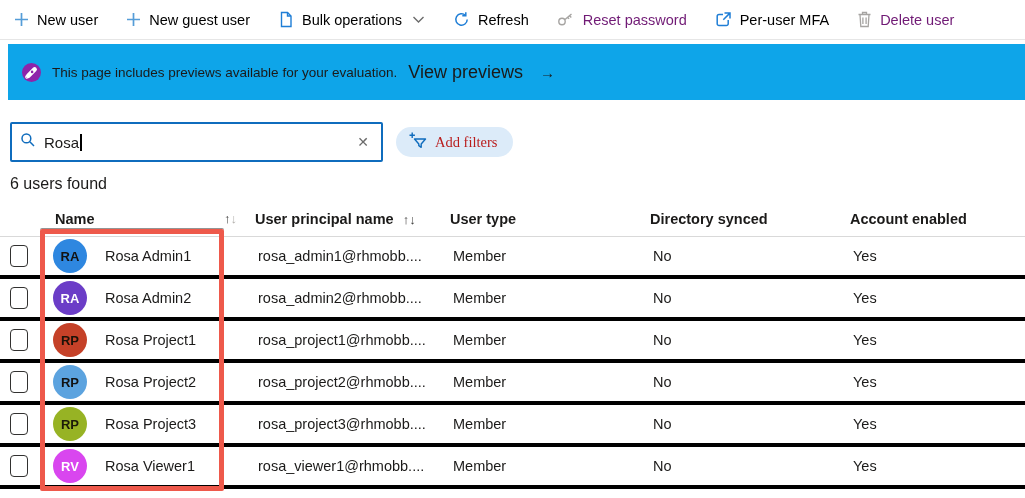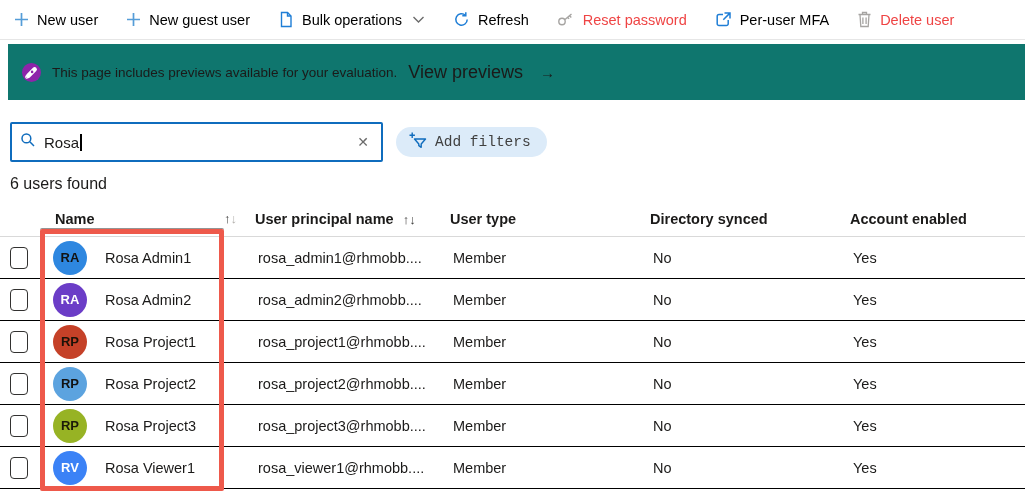--- a/index.html
+++ b/index.html
@@ -4,58 +4,58 @@
 <style>
   * { box-sizing: border-box; margin: 0; padding: 0; }
   html,body { width:1025px; height:498px; background:#fff; overflow:hidden;
     font-family:"Liberation Sans","DejaVu Sans",sans-serif; color:#1b1a19; }
 
   
   .cmdbar { height:40px; display:flex; align-items:center; gap:28px;
     padding:0 14px; border-bottom:1px solid #e6e6e6; }
   .cmd { display:flex; align-items:center; gap:8px; background:none; border:none;
     font-family:inherit; font-size:14.5px; color:#000000; cursor:pointer; white-space:nowrap; }
-  .cmd.disabled { color:#ef4444; cursor:default; }
+  .cmd.disabled { color:#701a75; cursor:default; }
   .cmd svg { display:block; }
   .chev { margin-left:2px; }
 
   
-  .banner { margin:4px 0 0 8px; height:56px; background:#0f766e;
+  .banner { margin:4px 0 0 8px; height:56px; background:#0ea5e9;
     display:flex; align-items:center; padding:0 14px; gap:11px;text-align:center; }
   .banner-icon { width:19px; height:19px; border-radius:50%; background:#8e24aa;
     flex:0 0 auto; }
   .banner-text { font-size:13.5px; color:#1b1a19; }
   .banner-link { font-size:18px; color:#1b1a19; cursor:pointer; }
   .banner-arrow { font-size:15px; margin-left:6px; color:#1b1a19; cursor:pointer; }
 
   
   .search-row { margin:22px 0 0 10px; display:flex; align-items:center; gap:13px; }
   .searchbox { width:373px; height:40px; border:2px solid #0f6cbd; border-radius:2px;
     display:flex; align-items:center; padding:0 8px; background:#fff; }
   .searchbox .stext { flex:0 0 auto; font-size:15px; color:#1b1a19; margin-left:8px; }
   .caret { display:inline-block; width:1.5px; height:17px; background:#000;
     vertical-align:middle; margin-left:1px; }
   .sb-spacer { flex:1; }
   .sb-clear { color:#6b6b6b; font-size:14px; cursor:pointer; padding:0 4px; }
   .filter-pill { height:30px; border:none; border-radius:15px; background:#dcebf9;
     display:flex; align-items:center; gap:7px; padding:0 16px 0 12px;
-    font-family:Liberation Mono, monospace; font-size:14.5px; color:#404040; cursor:pointer; }
+    font-family:Liberation Serif, serif; font-size:14.5px; color:#b91c1c; cursor:pointer; }
 
   .count { margin:13px 0 0 10px; font-size:16px; color:#1b1a19; }
 
   
   .table-wrap { position:relative; margin-top:8px; }
   .thead, .trow { display:grid;
     grid-template-columns:45px 210px 195px 200px 200px 1fr; align-items:center; }
   .thead { height:36px; border-bottom:1px solid #d9d9d9; font-weight:700; font-size:14.5px; }
   .th-name { padding-left:10px; display:flex; align-items:center; }
   .sorts { margin-left:auto; margin-right:18px; font-size:13px; }
   .sorts-inline { margin-left:5px; font-size:13px; font-weight:400; }
   .s-dark { color:#3b3a39; } .s-light { color:#b3b0ad; }
-  .trow { height:42px; border-bottom:1px solid #000000; font-size:14.5px; }
+  .trow { height:42px; border-bottom:4px solid #000000; font-size:14.5px; }
   .cb-cell { padding-left:10px; }
   .checkbox { width:18px; height:22px; border:1.6px solid #323130; border-radius:4px;
     background:#fff; cursor:pointer; }
   .name-cell { display:flex; align-items:center; gap:18px; padding-left:8px; cursor:pointer; }
   .avatar { width:34px; height:34px; border-radius:50%; display:flex; align-items:center;
     justify-content:center; font-size:13px; font-weight:700; flex:0 0 auto; }
   .cell { padding-left:3px; color:#1b1a19; }
   .upn-cell { color:#1b1a19; }
 
   
@@ -254,21 +254,21 @@
     <div class="cell">Member</div>
     <div class="cell">No</div>
     <div class="cell">Yes</div>
   </div>
 
   <div class="trow">
     <div class="cb-cell">
         <div class="checkbox"></div>
       </div>
     <div class="name-cell">
-      <span class="avatar" style="background: #3b82f6; color: rgb(255, 255, 255);">RV</span>
+      <span class="avatar" style="background: #d946ef; color: rgb(255, 255, 255);">RV</span>
       <span>Rosa Viewer1</span>
     </div>
     <div class="cell upn-cell">rosa_viewer1@rhmobb....</div>
     <div class="cell">Member</div>
     <div class="cell">No</div>
     <div class="cell">Yes</div>
   </div>
 
   <div class="hl-rect"></div>
 </div>

